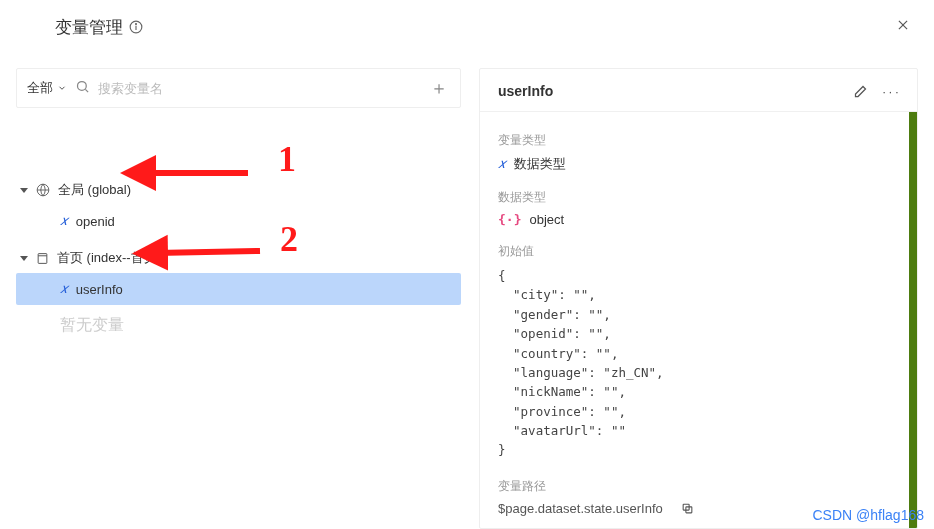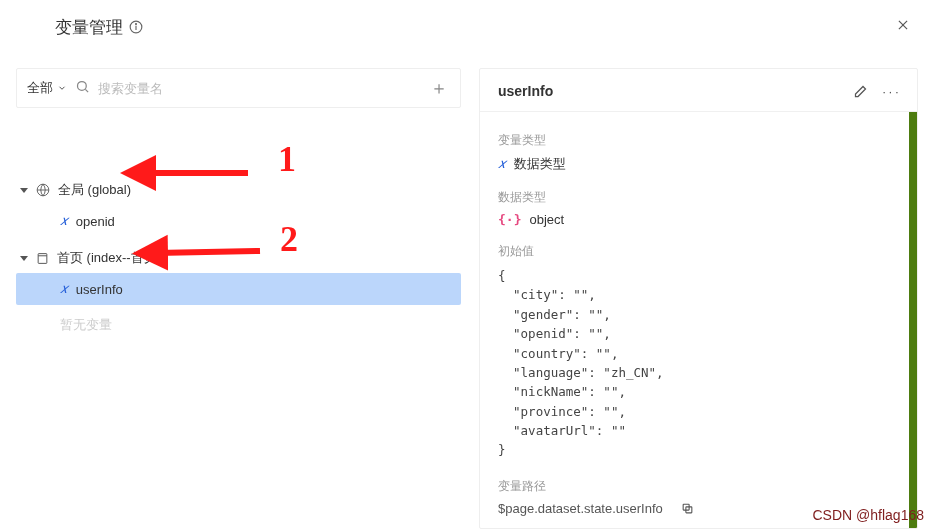--- a/index.html
+++ b/index.html
@@ -89,21 +89,21 @@
     cursor:pointer;
     position: relative;
   }
   .tree-item.selected { background:#bbd6fb; }
   .var-x {
     font-family: "Times New Roman", serif;
     font-style: italic;
     color:#2962d9; font-size:14px;
   }
   .item-label { font-size:13px; }
-  .empty { padding-left:44px; color:#ccc; font-size:13px; height:28px; display:flex; align-items:center;text-align:center; }
+  .empty { padding-left:44px; color:#ccc; font-size:16px; height:28px; display:flex; align-items:center;text-align:center; }
 
   
   .detail-head {
     display:flex; align-items:center; justify-content:space-between;
     padding: 14px 16px 12px 18px;
     border-bottom: 1px solid #f0f0f0;
   }
   .detail-title { font-weight:600; font-size:14px; }
   .detail-actions { display:flex; gap:14px; align-items:center; color:#555; }
   .icon-btn { cursor:pointer; display:inline-flex; }
@@ -134,21 +134,21 @@
   .ann { position:absolute; pointer-events:none; color:#ff1a1a; }
   .ann-num {
     font-family: "Segoe Script","Comic Sans MS",cursive;
     font-size: 36px; font-weight:700;
     position:absolute;
   }
   .arrow-svg { position:absolute; overflow:visible; }
 
   .watermark {
     position:absolute; right:10px; bottom:6px;
-    color:#7f1d1d; font-size:14px;
+    color:#3b82f6; font-size:14px;
     pointer-events:none;
     margin-top:44px;
   }
 </style>
 </head>
 <body>
 
 <div class="header">
   <div class="header-title">
     <span>变量管理</span>

